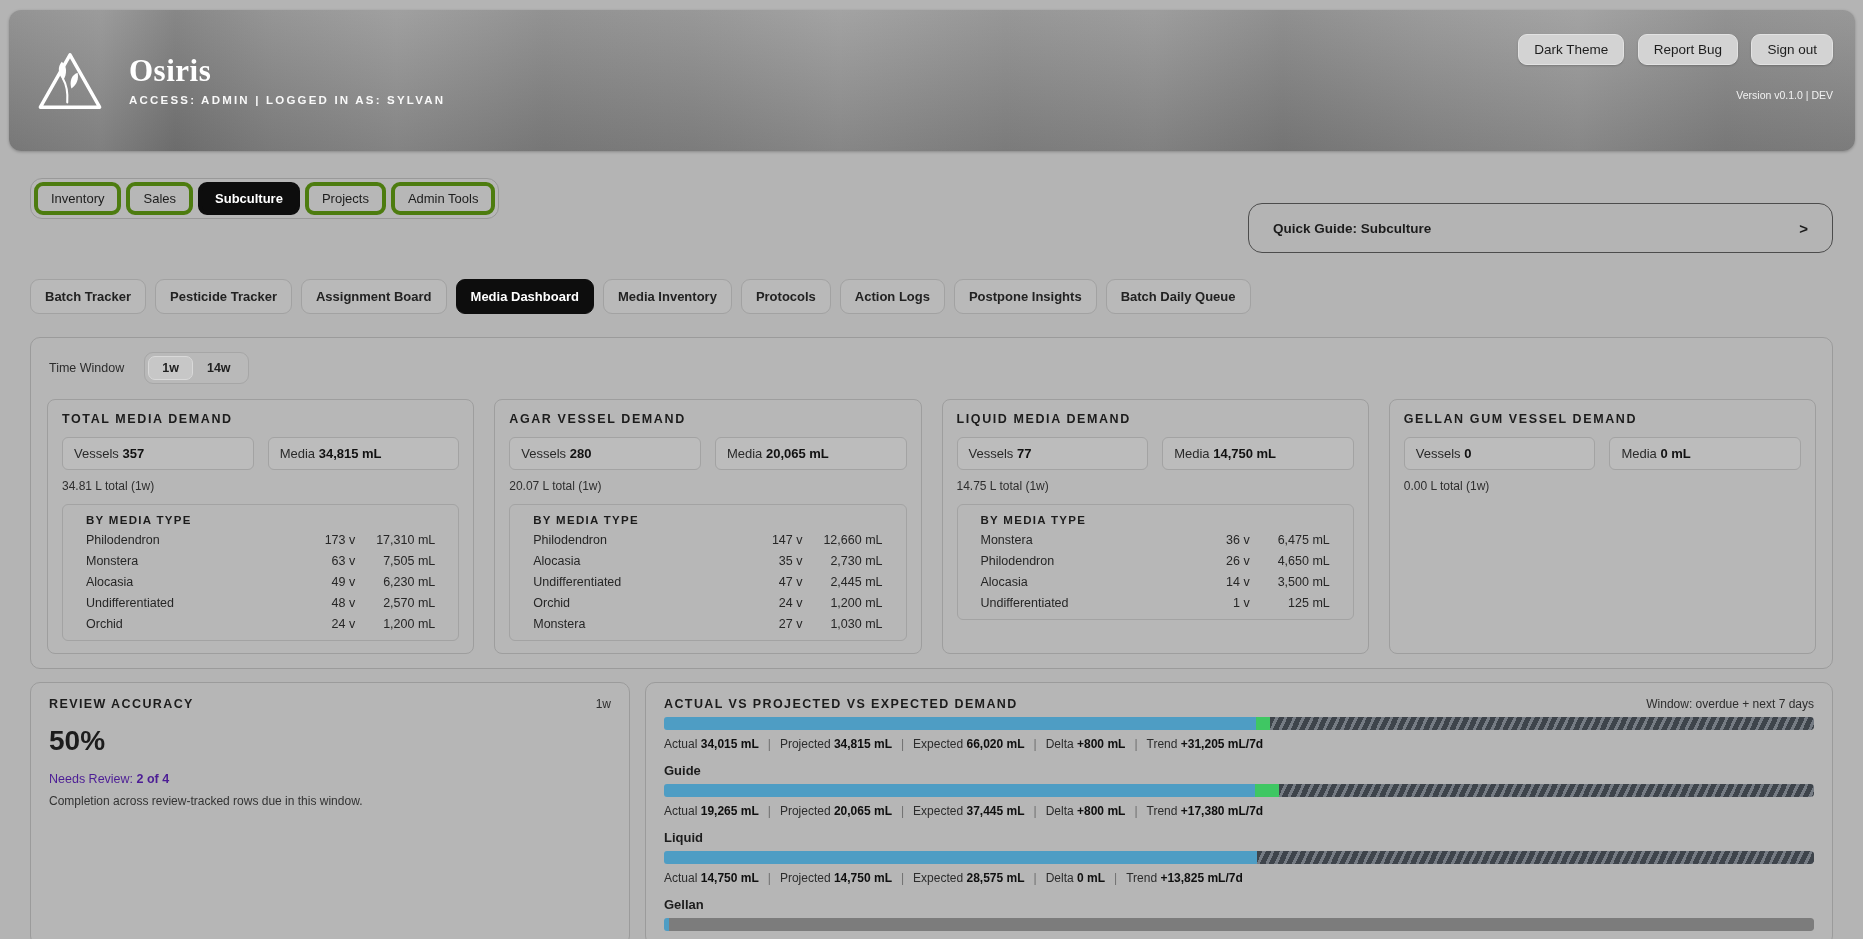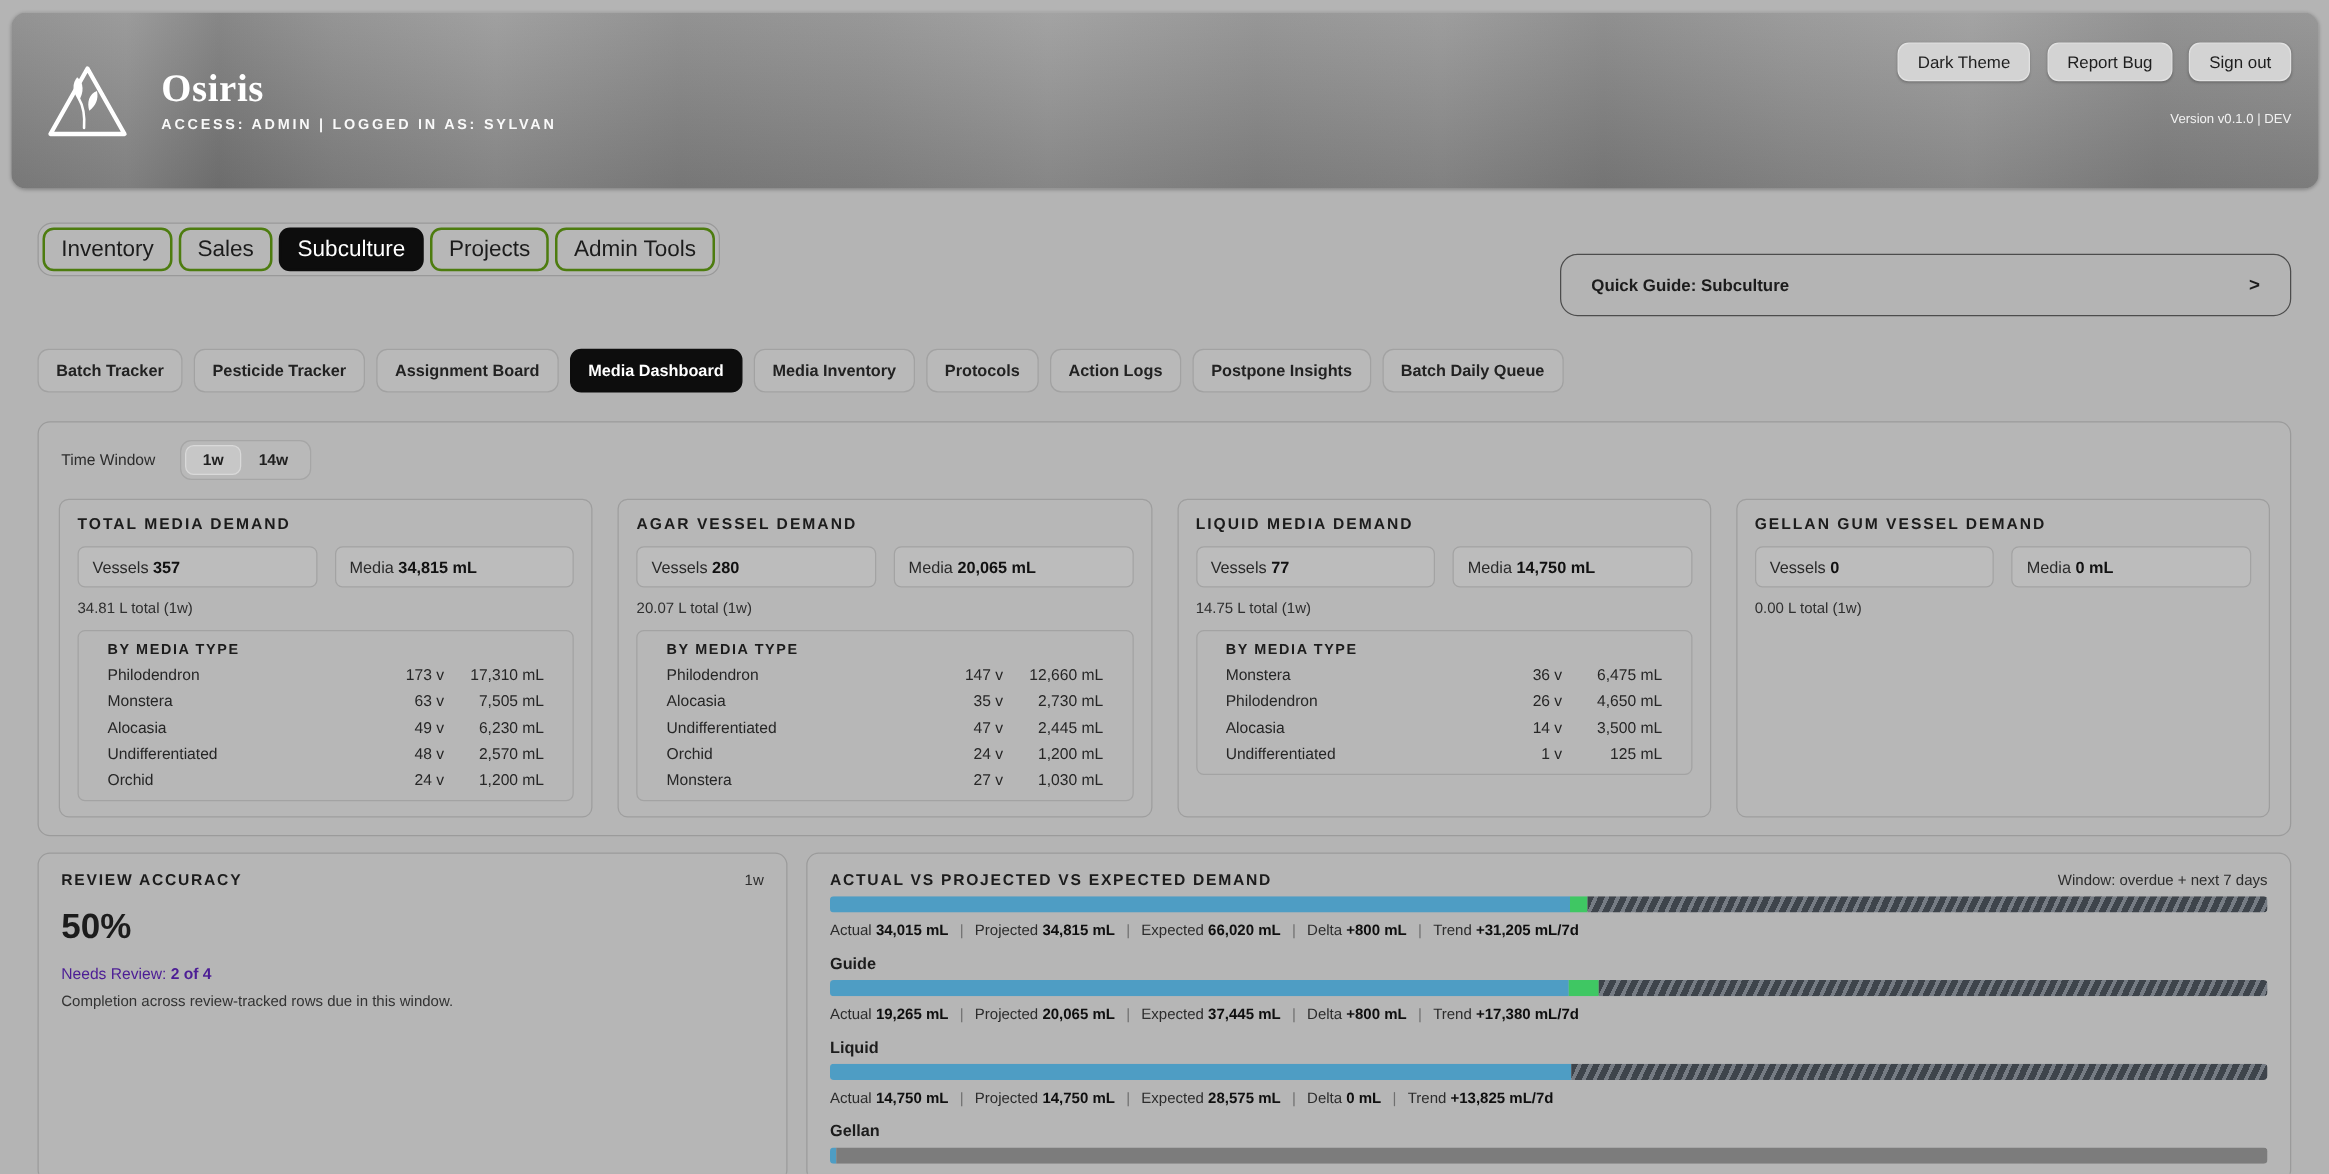--- a/index.html
+++ b/index.html
@@ -41,24 +41,24 @@
   }
   .version { margin-top:24px; font-size:10.5px; color:#f2f2f2; }
 
   
   .nav-row { display:flex; justify-content:space-between; align-items:flex-start; margin:27px 30px 0; }
   .main-nav {
     display:flex; gap:5px; border:1px solid #999; border-radius:12px;
     padding:3px; background:rgba(255,255,255,.05);
   }
   .main-tab {
-    border:2px solid #4d7c0f; border-radius:9px; padding:5px 13px;
-    font-size:18px; color:#1c1c1c; cursor:pointer; background:transparent;text-align:center;
-  }
-  .main-tab.active { background:#0d0d0d; color:#fff; border-color:#0d0d0d; font-weight:normal; }
+    border:4px solid #4d7c0f; border-radius:9px; padding:5px 13px;
+    font-size:13px; color:#1c1c1c; cursor:pointer; background:transparent;text-align:center;
+  }
+  .main-tab.active { background:#0d0d0d; color:#fff; border-color:#0d0d0d; font-weight:bold; }
 
   .quick-guide {
     margin-top:25px; width:585px; height:50px;
     border:1.5px solid #4c4c4c; border-radius:14px;
     display:flex; align-items:center; justify-content:space-between;
     padding:0 24px; font-weight:bold; font-size:13.5px; cursor:pointer;
   }
   .qg-chevron { font-size:15px; font-weight:bold; }
 
   .sub-nav { display:flex; gap:9px; margin:26px 30px 0; }

